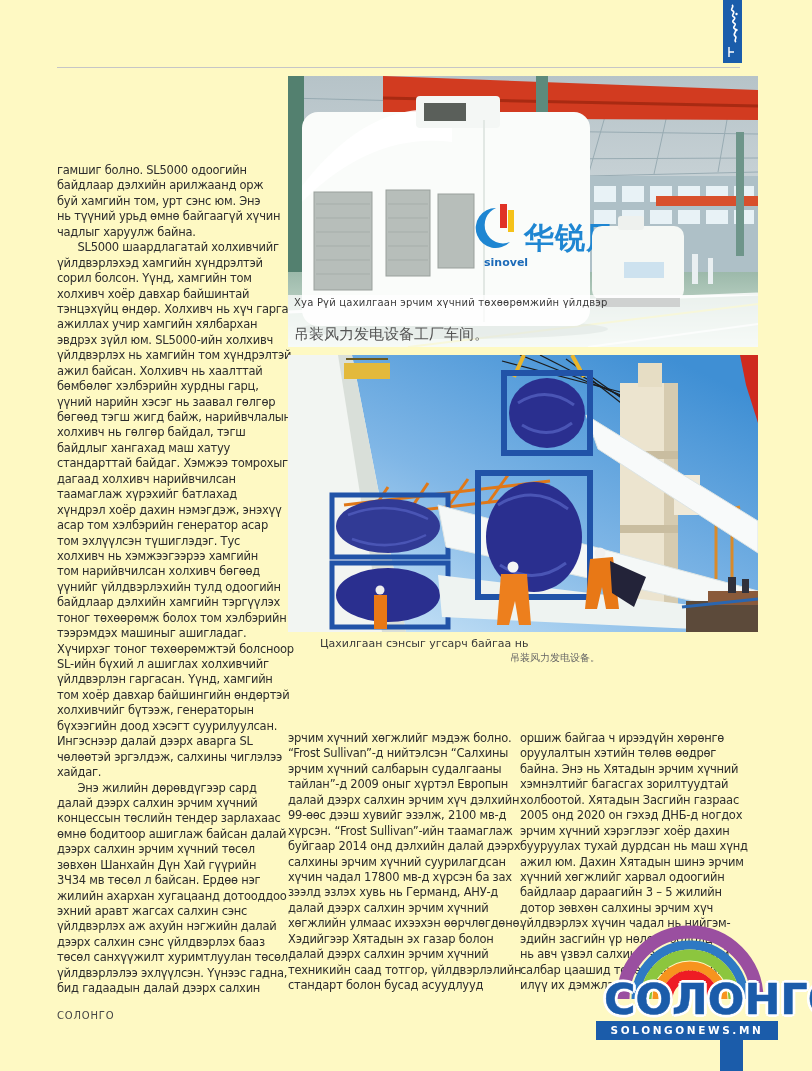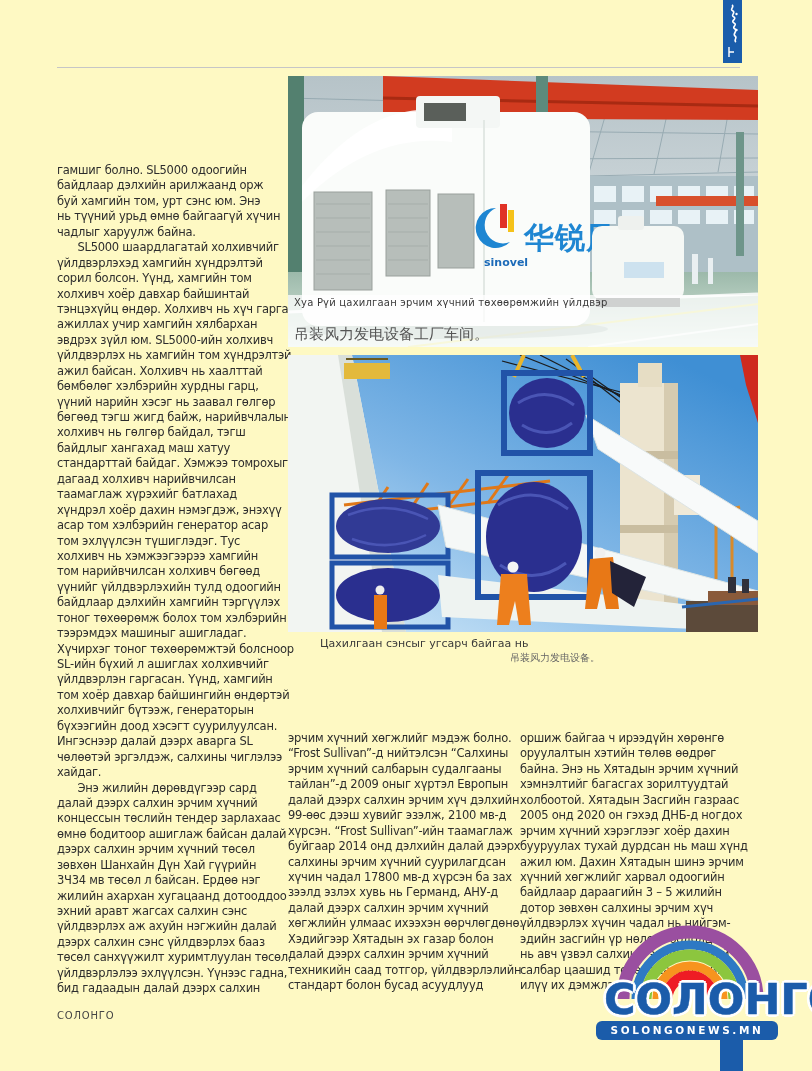--- a/index.html
+++ b/index.html
@@ -32,21 +32,21 @@
       letter-spacing:0.8px;}
   
   .logo-rainbow{position:absolute;left:615px;top:925px;width:150px;height:75px;z-index:5;}
   .logo-title{position:absolute;left:604px;top:977px;z-index:6;font-size:43px;line-height:44px;
       font-weight:800;color:#1b5caa;white-space:nowrap;letter-spacing:0px;
       -webkit-text-stroke:0.5px #1b5caa;
       text-shadow:-3px 0 0 #fff,3px 0 0 #fff,0 -3px 0 #fff,0 3px 0 #fff,
                   -2px -2px 0 #fff,2px -2px 0 #fff,-2px 2px 0 #fff,2px 2px 0 #fff;}
   .logo-band{position:absolute;left:596px;top:1021px;width:182px;height:19px;z-index:7;
       background:#1b5caa;color:#fff;font-size:10.5px;font-weight:bold;letter-spacing:2.6px;
-      text-align:center;line-height:19px;border-radius:6px;}
+      text-align:center;line-height:19px;}
   .logo-pole{position:absolute;left:720px;top:1038px;width:23px;height:33px;background:#1b5caa;z-index:4;}
 </style>
 </head>
 <body>
 
 <div class="page">
 
   <div class="mast-tab">
     <svg width="19" height="63" viewBox="0 0 19 63">
       <path d="M9,5 c3,2 -3,4 1,6 c3,2 -3,4 1,6 c3,2 -4,4 0,6 c4,2 -3,4 1,6 c3,2 -3,5 0,7 c3,2 -2,4 1,6" fill="none" stroke="#ffffff" stroke-width="1.6"></path>

